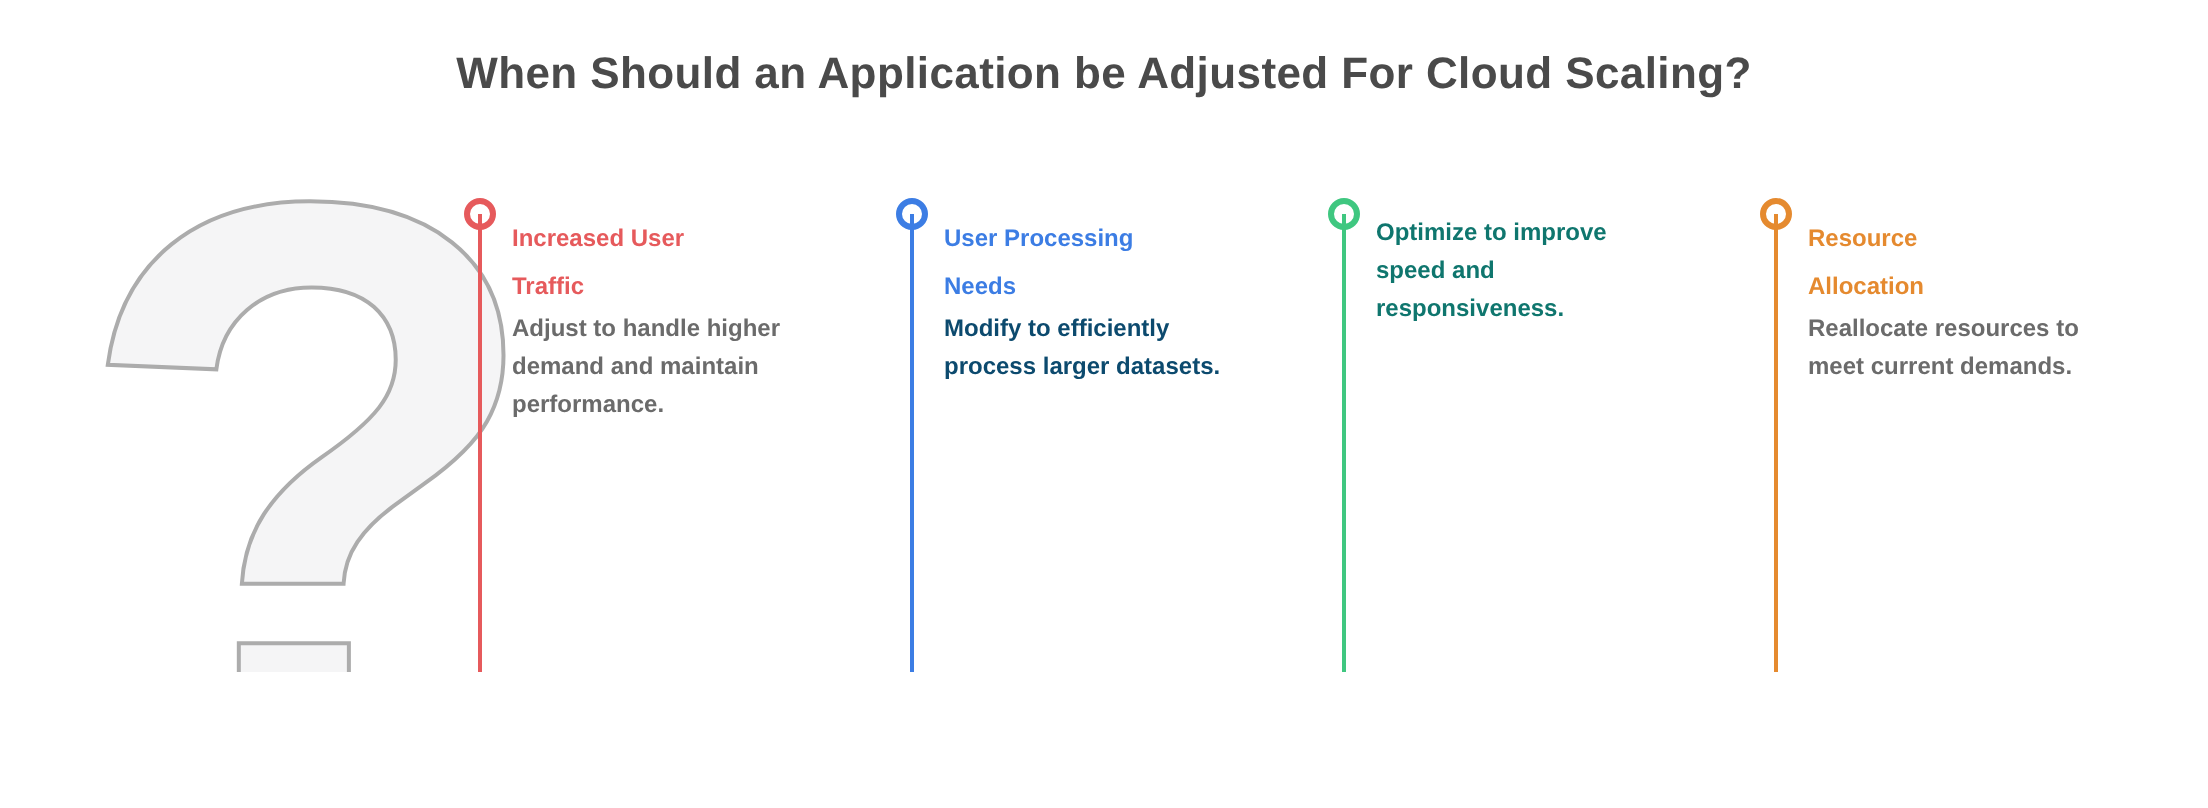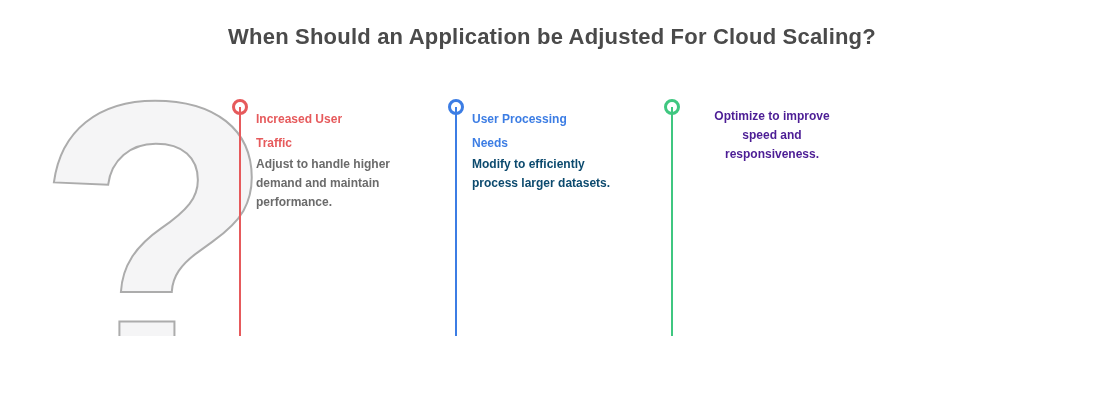--- a/index.html
+++ b/index.html
@@ -147,20 +147,31 @@
       <p class="desc" style="color: #0c4a6e;">Modify to efficiently
 process larger datasets.</p>
     </div>
   </div>
 
   <div class="milestone m2" style="--accent: #3FC780; --tint: #E4F7EC;">
     <span class="dot-top"></span>
     <span class="stem"></span>
     <span class="dot-bottom"></span>
     <div class="content">
-      <p class="desc" style="color: #4c1d95; text-align: center;">Optimize to improve
+      <p class="desc" style="color: #0f766e;">Optimize to improve
 speed and
 responsiveness.</p>
     </div>
   </div>
 
+  <div class="milestone m3" style="--accent: #E58A2F; --tint: #FBEEDC;">
+    <span class="dot-top"></span>
+    <span class="stem"></span>
+    <span class="dot-bottom"></span>
+    <div class="content">
+      <h3 class="heading">Resource
+Allocation</h3>
+      <p class="desc" style="color: rgb(107, 107, 107);">Reallocate resources to
+meet current demands.</p>
+    </div>
+  </div>
 
 </div>
 
 </body></html>

